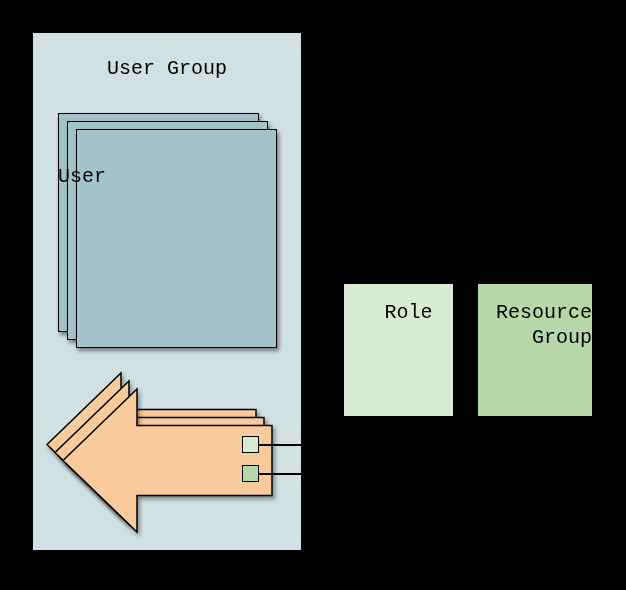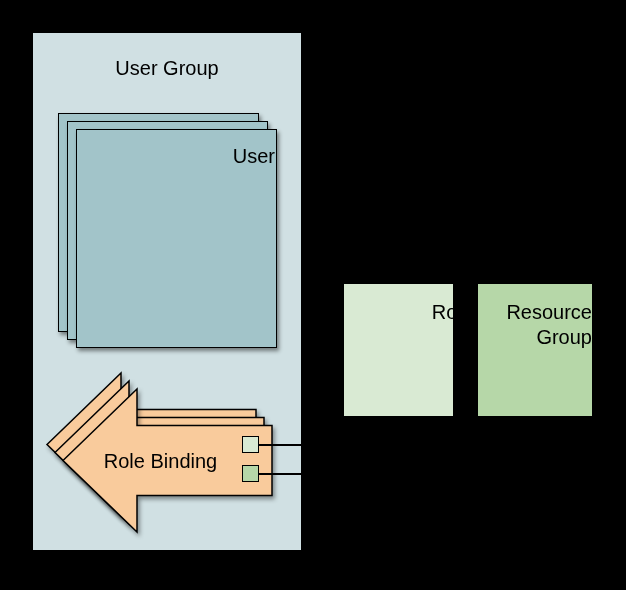--- a/index.html
+++ b/index.html
@@ -9,39 +9,40 @@
     background:var(--background,#000);
     font-family:"Liberation Sans",sans-serif;
     color:var(--text,#000);
     overflow:hidden;
   }
   .label{
     position:absolute;
     font-size:20px;
     line-height:25px;
     color:var(--text,#000);
+    font-family:Liberation Mono, monospace;
   }
   
   #user-group{
     position:absolute;left:33px;top:33px;width:268px;height:517px;
     background:var(--container,#d0e0e3);
   }
   #user-group-label{left:33px;top:56px;width:268px;text-align:center;}
   
   .user-card{
     position:absolute;width:201px;height:219px;
     background:var(--user,#a2c4c9);
     border:1px solid #000;
     box-shadow:2px 3px 4px rgba(0,0,0,0.45);
     box-sizing:border-box;
   }
   #user-card-back{left:58px;top:113px;}
   #user-card-middle{left:67px;top:121px;}
   #user-card-front{left:76px;top:129px;}
-  #user-label{left:58px;top:144px;width:217px;text-align:right;}
+  #user-label{left:58px;top:164px;width:217px;text-align:left;}
   
   #role-binding-arrow{position:absolute;left:40px;top:366px;width:240px;height:180px;}
   #role-binding-arrow polygon{
     fill:var(--arrow,#f9cb9c);
     stroke:#000;stroke-width:1.5;
     filter:drop-shadow(2px 3px 2px rgba(0,0,0,0.4));
   }
   #role-binding-label{left:63px;top:449px;width:195px;text-align:center;}
   
   .ref-square{
@@ -54,42 +55,41 @@
   .connector{
     position:absolute;height:2px;width:44px;left:259px;
     background:var(--connector,#000);
   }
   #role-connector-line{top:444px;}
   #resource-group-connector-line{top:473px;}
   
   .target-box{position:absolute;top:284px;height:132px;}
   #role-box{left:344px;width:109px;background:var(--role,#d9ead3);}
   #resource-group-box{left:478px;width:114px;background:var(--resource,#b6d7a8);}
-  #role-label{left:344px;top:300px;width:129px;text-align:right;}
+  #role-label{left:344px;top:300px;width:129px;text-align:center;}
   #resource-group-label{left:496px;top:300px;width:96px;text-align:right;}
 </style>
 </head>
 <body>
 
 <div id="stage">
 
   <div id="user-group"></div>
   <div class="label" id="user-group-label">User Group</div>
 
   <div class="user-card" id="user-card-back"></div>
   <div class="user-card" id="user-card-middle"></div>
   <div class="user-card" id="user-card-front"></div>
   <div class="label" id="user-label">User</div>
 
   <svg id="role-binding-arrow" viewBox="0 0 240 180" xmlns="http://www.w3.org/2000/svg">
     <polygon points="7,78.5 81,7 81,43.5 216,43.5 216,113.5 81,113.5 81,150"></polygon>
     <polygon points="15,86.5 89,15 89,51.5 224,51.5 224,121.5 89,121.5 89,158"></polygon>
     <polygon points="23,94.5 97,23 97,59.5 232,59.5 232,129.5 97,129.5 97,166"></polygon>
   </svg>
-  <div class="label" id="role-binding-label">Role Binding</div>
 
   <div class="ref-square" id="role-ref-square"></div>
   <div class="ref-square" id="resource-group-ref-square"></div>
 
   <div class="connector" id="role-connector-line"></div>
   <div class="connector" id="resource-group-connector-line"></div>
 
   <div class="target-box" id="role-box"></div>
   <div class="label" id="role-label">Role</div>
 

